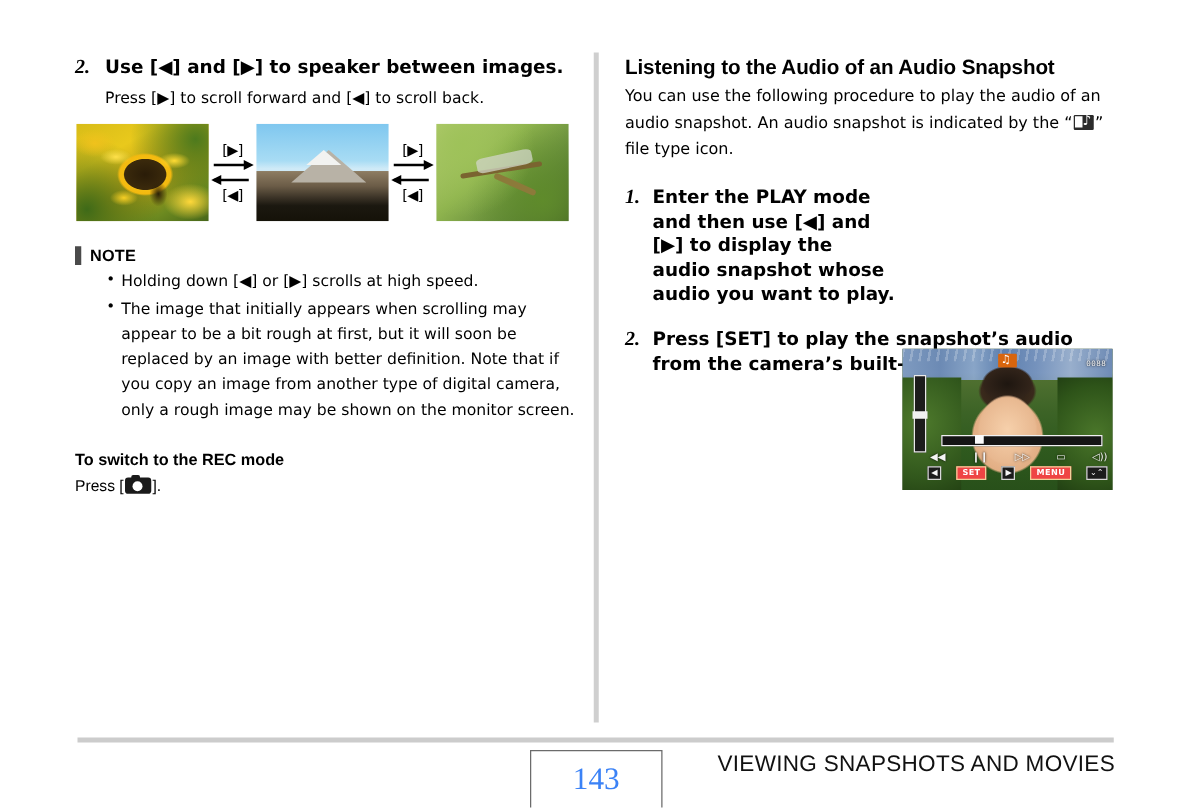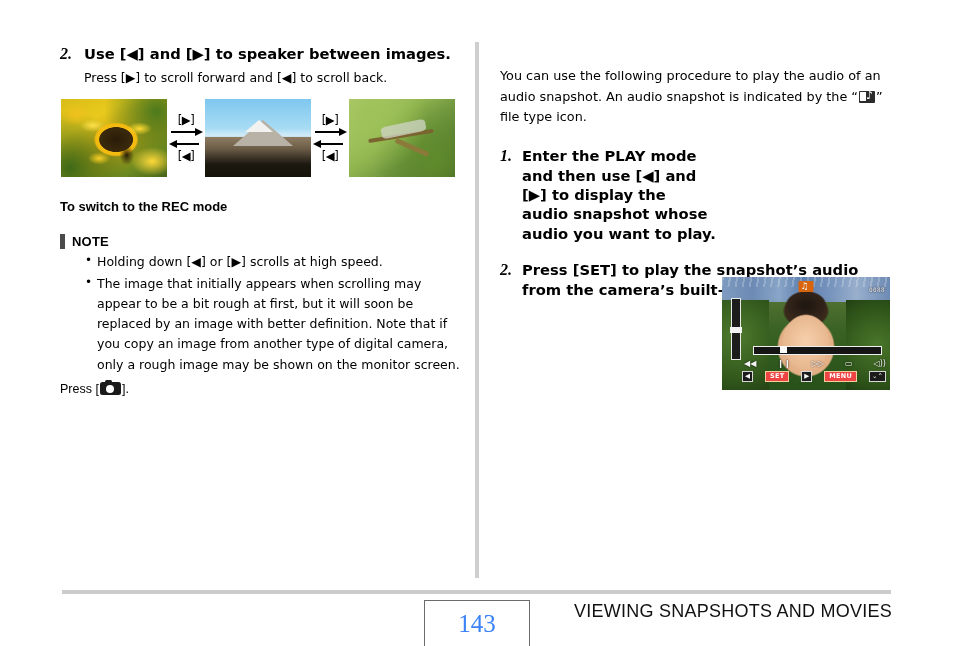--- a/index.html
+++ b/index.html
@@ -260,21 +260,21 @@
 
   #audio-head {
     font-weight: bold;
     font-size: 16.5px;
     line-height: 1.28;
     letter-spacing: -0.1px;
     margin: 0;
     max-width: 350px;
   }
   #audio-intro {
-    margin-top: 22px;
+    margin-top: 3px;
     font-size: 12.8px;
     line-height: 1.62;
   }
 
   
   .audio-icon {
     display: inline-block;
     width: 16px; height: 12px;
     background: #2b2b2b;
     border-radius: 1px;
@@ -534,43 +534,44 @@
       <div class="key glyph">[◀]</div>
     </div>
 
     <div class="thumb">
       <div class="ph-dragon">
           <span class="dragon-body"></span>
         </div>
     </div>
   </div>
 
-  <div id="rec-head">To switch to the REC mode</div>
-
   <div id="note-block">
     <div id="note-head">
       <span id="note-bar"></span>
       <span id="note-label">NOTE</span>
     </div>
     <ul id="note-list">
       <li class="glyph">Holding down [◀] or [▶] scrolls at high speed.</li>
       <li class="glyph">The image that initially appears when scrolling may appear to be a bit rough at first, but it will soon be replaced by an image with better definition. Note that if you copy an image from another type of digital camera, only a rough image may be shown on the monitor screen.</li>
     </ul>
   </div>
+
+  <div id="rec-head">To switch to the REC mode</div>
   <div id="rec-line">
     <span>Press [</span>
     <span class="cam-icon"></span>
     <span>].</span>
   </div>
 </div>
 
 <div id="divider"></div>
 
 <div id="right-col" class="col">
 
+  <h1 id="audio-head">Listening to the Audio of an Audio Snapshot</h1>
 
   <div id="audio-intro" class="glyph">
     <span>You can use the following procedure to play the audio of an audio snapshot. An audio snapshot is indicated by the “</span><span class="audio-icon"></span><span>” file type icon.</span>
   </div>
 
   <div id="steps-wrap">
 
     <div id="step1-row">
       <div class="step-num">1.</div>
       <div id="step1-text" class="bold-body glyph">Enter the PLAY mode and then use [◀] and [▶] to display the audio snapshot whose audio you want to play.</div>

